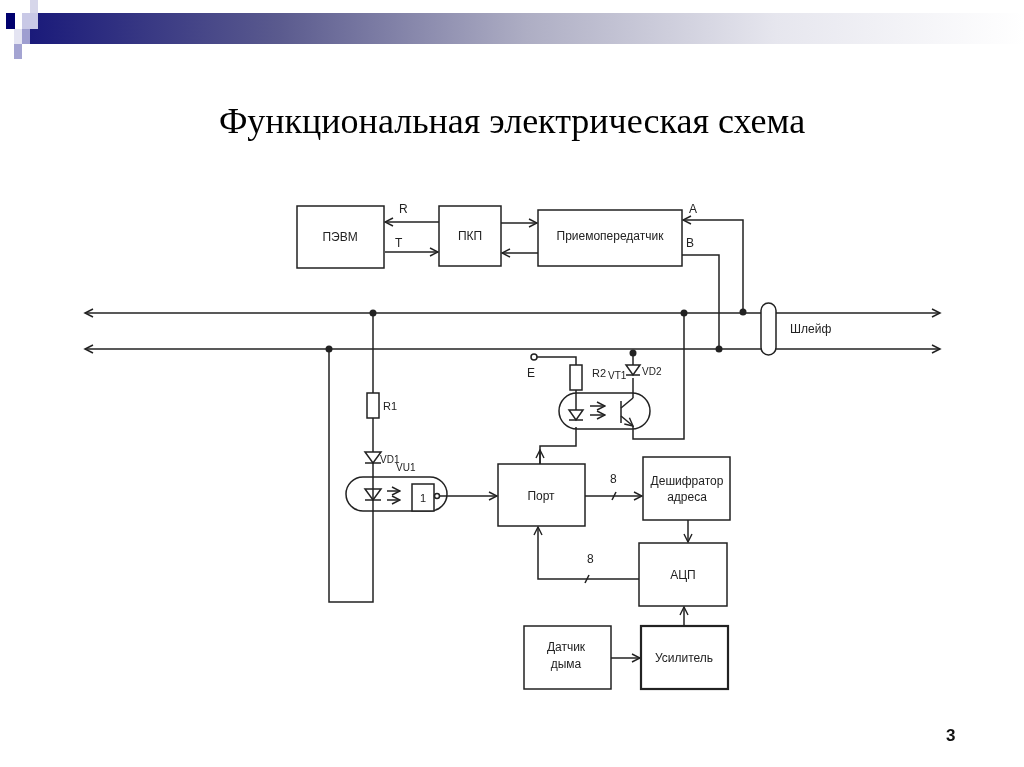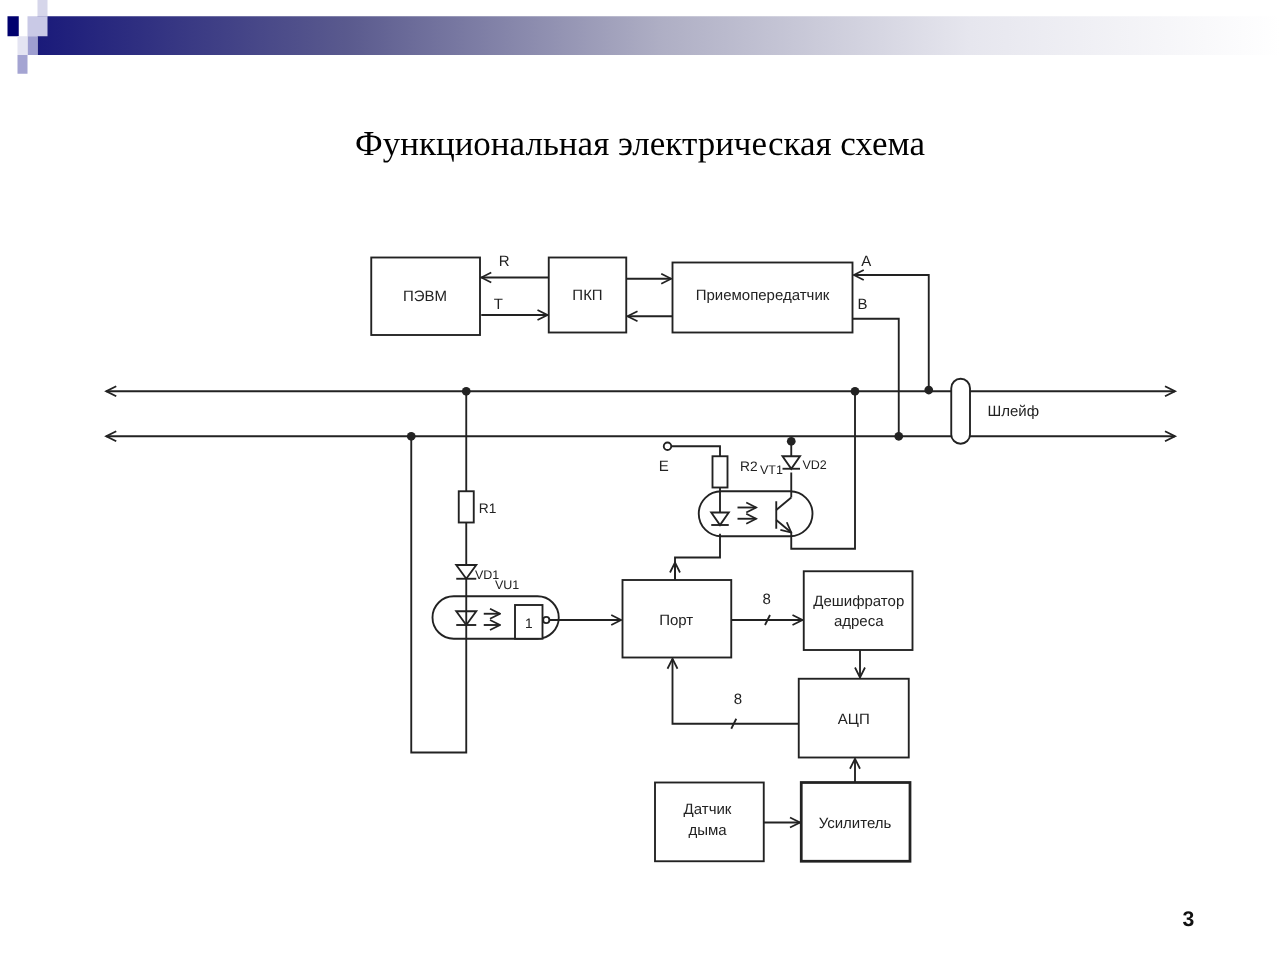--- a/index.html
+++ b/index.html
@@ -1,18 +1,18 @@
 <!DOCTYPE html>
 <html><head>
 <meta charset="utf-8">
 <style>
   html, body { margin:0; padding:0; background:#ffffff; }
   body { width:1024px; height:767px; position:relative; overflow:hidden; font-family:"Liberation Sans", sans-serif; }
   .deco { position:absolute; }
-  #title { position:absolute; left:0; width:1024px; top:100px; text-align:center; font-family:"Liberation Serif", serif; font-size:28px; color:#000; }
+  #title { position:absolute; left:0; width:1024px; top:100px; text-align:center; font-family:"Liberation Serif", serif; font-size:36px; color:#000; }
   #pagenum { position:absolute; left:946px; top:726px; font-family:"Liberation Sans", sans-serif; font-weight:bold; font-size:17px; color:#111; }
   svg#schema { position:absolute; left:0; top:0; }
   svg text { font-family:"Liberation Sans", sans-serif; fill:#222; }
 </style>
 </head>
 <body>
 
 <div class="deco" style="left:30px;top:13px;width:994px;height:31px;background:linear-gradient(to right,#1a1a7a 0%,#5a5a8e 25%,#aeaec4 50%,#e6e6ee 75%,#ffffff 100%);"></div>
 <div class="deco" style="left:6px;top:13px;width:9px;height:16px;background:#00006e;"></div>
 <div class="deco" style="left:22px;top:13px;width:16px;height:16px;background:#c9c9e6;"></div>

